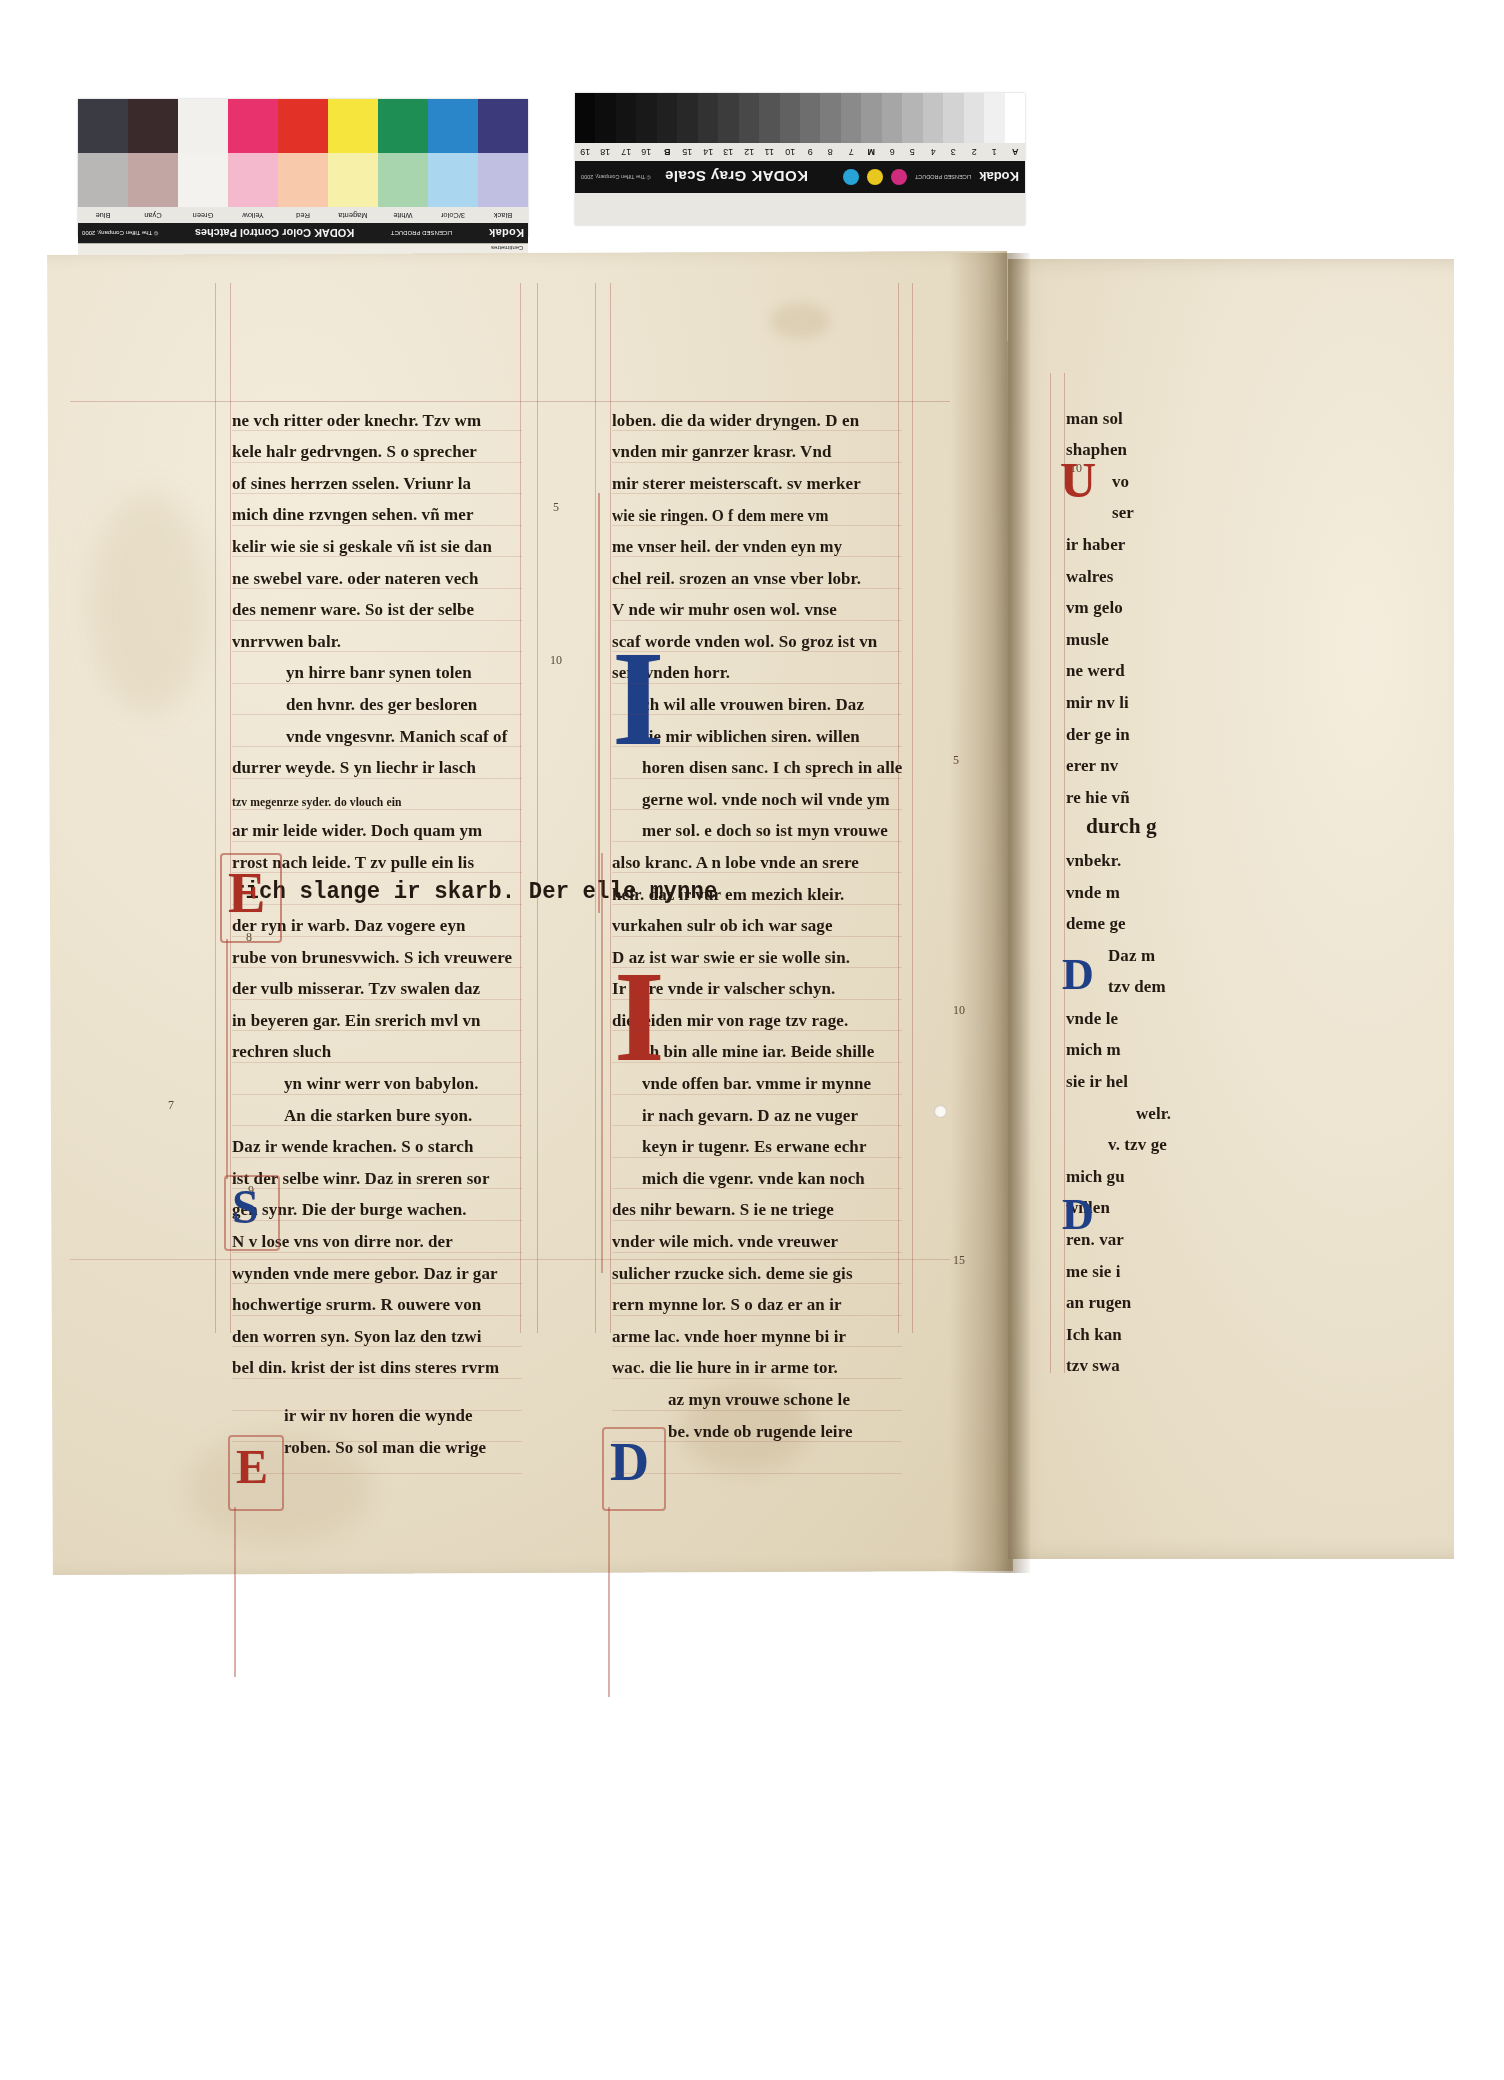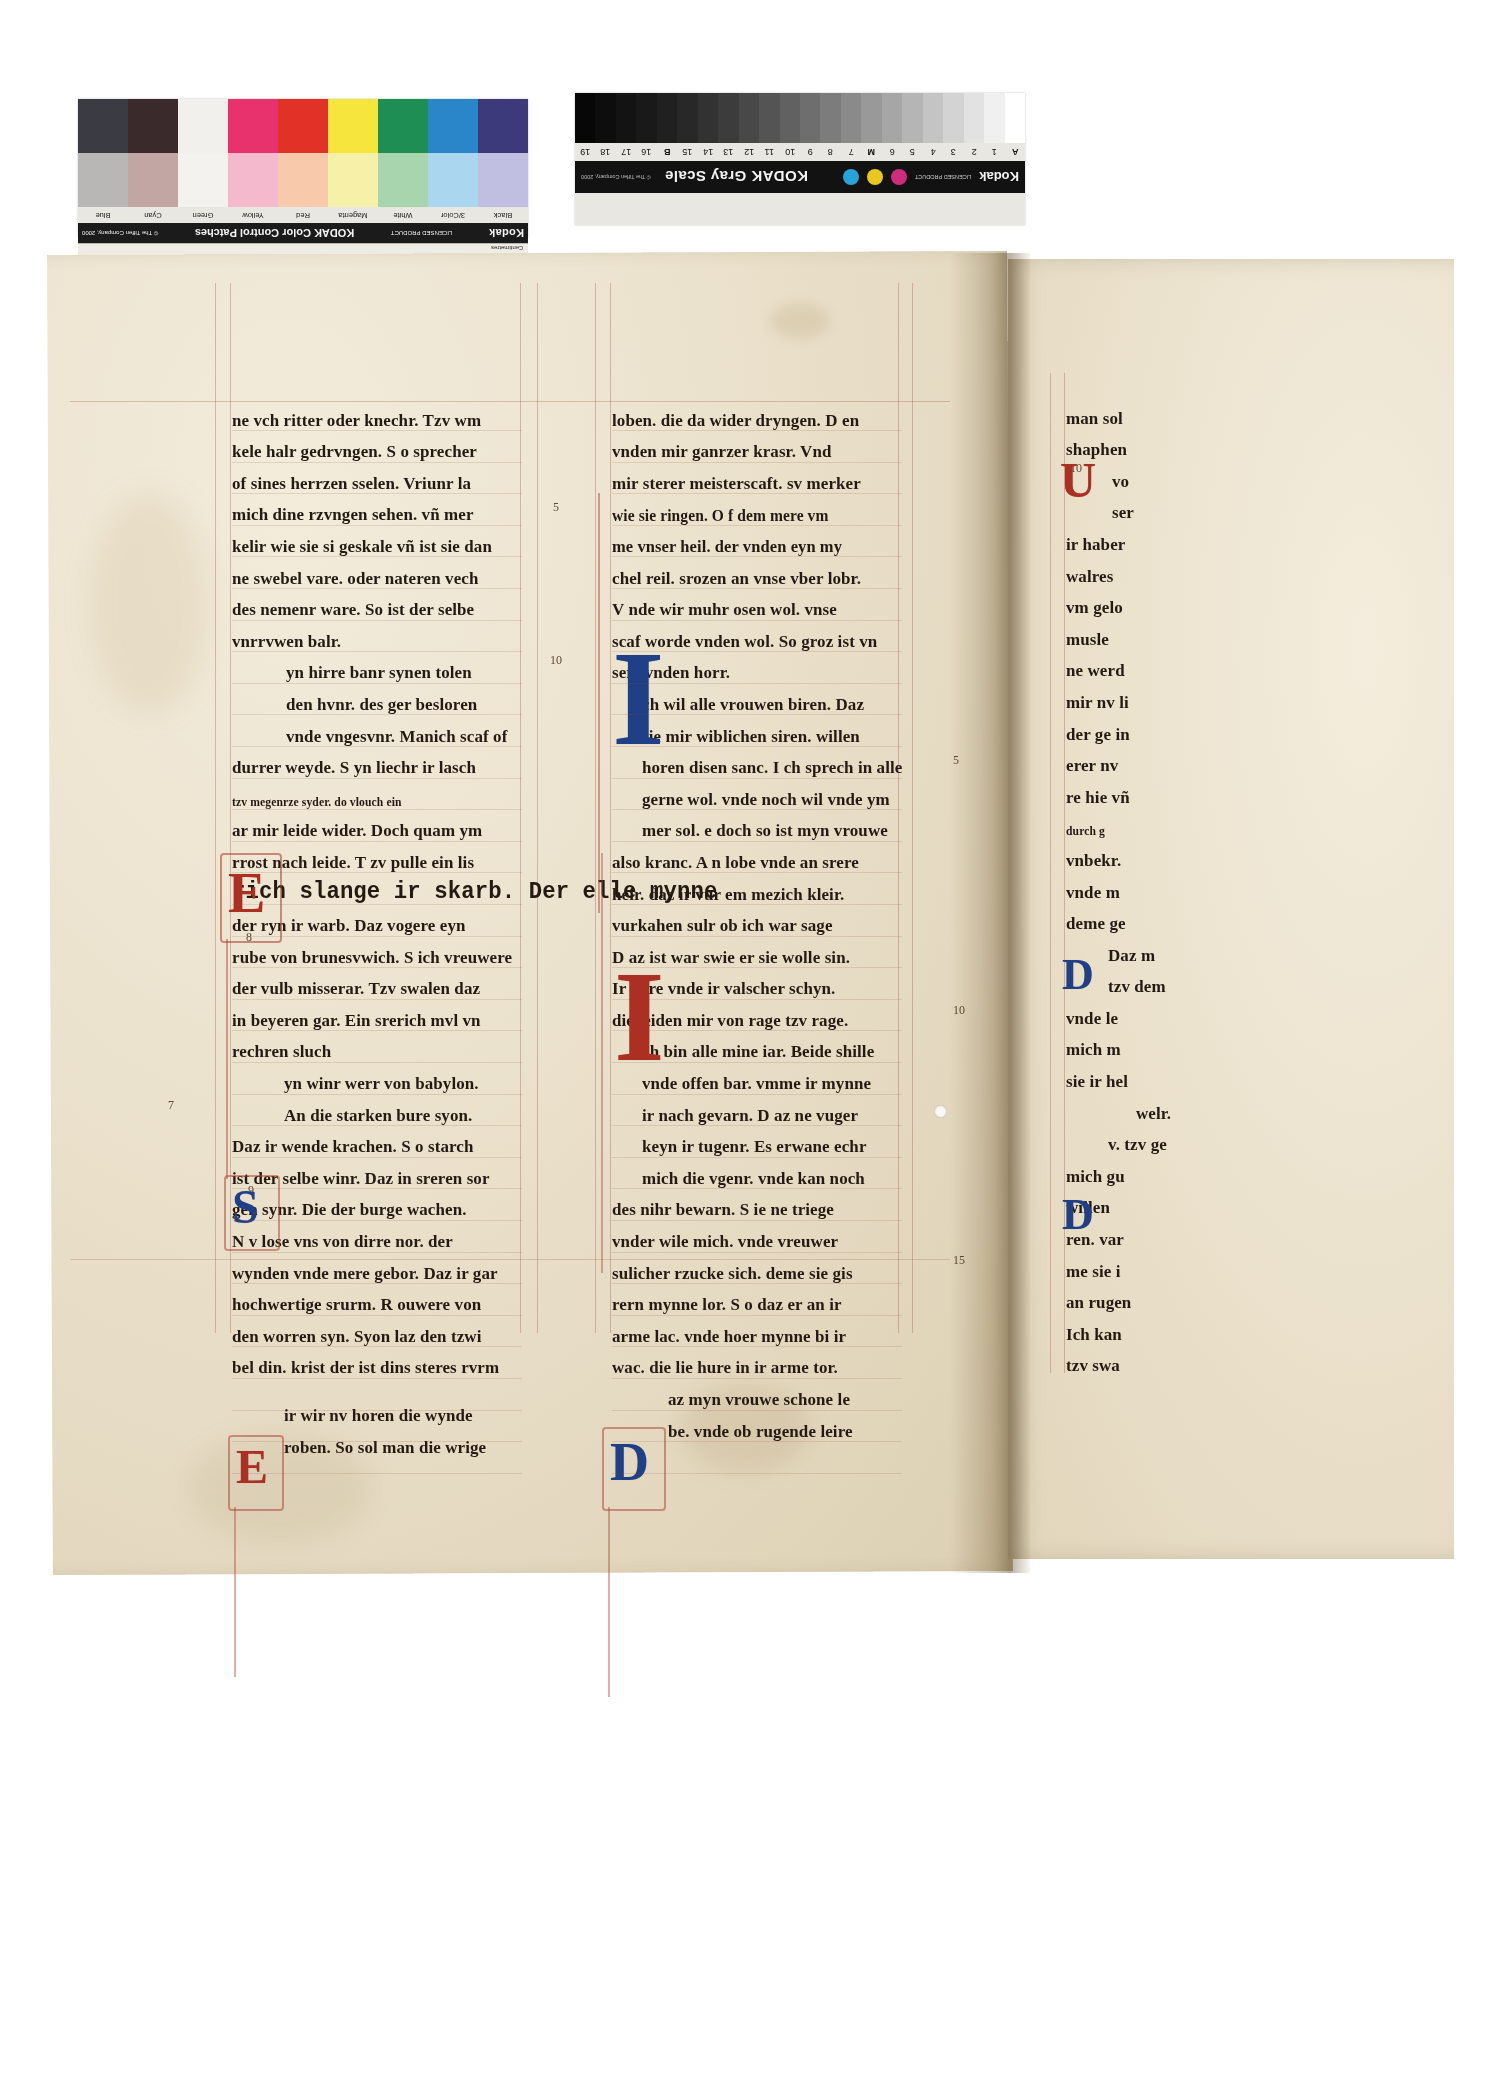--- a/index.html
+++ b/index.html
@@ -740,21 +740,21 @@
       </div>
       <div class="line" style="height: 31.6px; font-size: 17.5px;">
         <span class="txt" style="left: 0px;">der ge in</span>
       </div>
       <div class="line" style="height: 31.6px; font-size: 17.5px;">
         <span class="txt" style="left: 0px;">erer nv</span>
       </div>
       <div class="line" style="height: 31.6px; font-size: 17.5px;">
         <span class="txt" style="left: 0px;">re hie vñ</span>
       </div>
-      <div class="line" style="height: 31.6px; font-size: 12px;">
+      <div class="line" style="height: 31.6px; font-size: 22px; margin-left: 20px;">
         <span class="txt" style="left: 0px;">durch g</span>
       </div>
       <div class="line" style="height: 31.6px; font-size: 17.5px;">
         <span class="txt" style="left: 0px;">vnbekr.</span>
       </div>
       <div class="line" style="height: 31.6px; font-size: 17.5px;">
         <span class="txt" style="left: 0px;">vnde m</span>
       </div>
       <div class="line" style="height: 31.6px; font-size: 17.5px;">
         <span class="txt" style="left: 0px;">deme ge</span>

